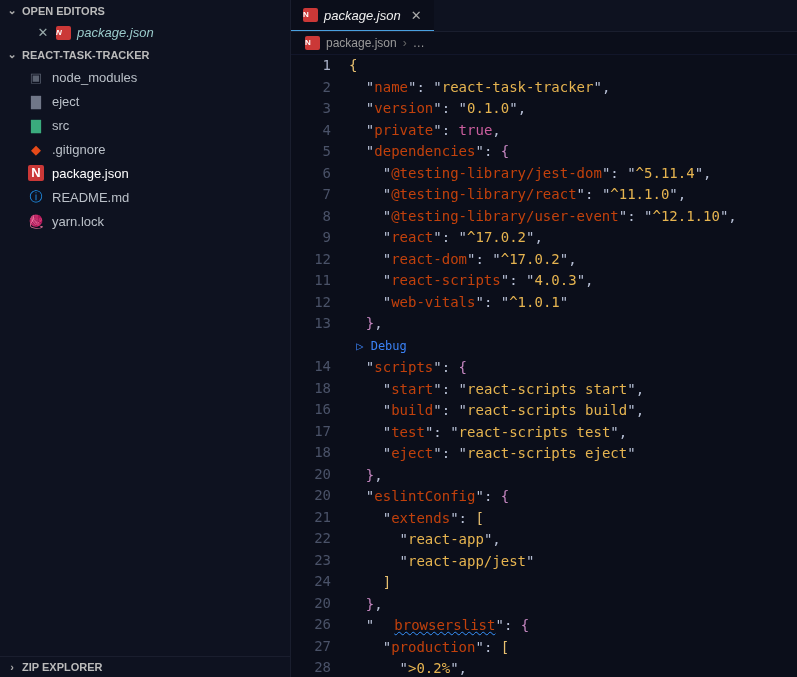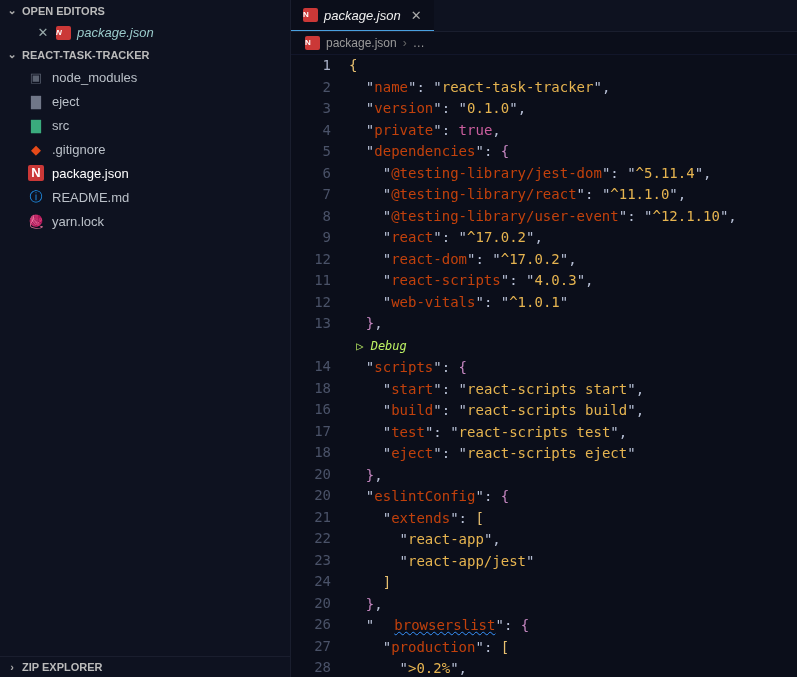--- a/index.html
+++ b/index.html
@@ -122,21 +122,21 @@
     user-select: none;
   }
   .gutter .ln.cur { color: #aab1c7; }
   .code { flex: 1; white-space: pre; color: #ddd; }
   .k { color: #c2410c; }   
   .s { color: #e6b450; }   
   .b { color: #cb5e9e; text-align: right; }   
   .p { color: #b8c0d6; }   
   .br { color: #e8c070; }  
   .br2 { color: #c586c0; } 
-  .dbg { color: #bef264; font-size: 12px; font-style: italic; }
+  .dbg { color: #3b82f6; font-size: 12px; }
   .wav { text-decoration: underline wavy #3794ff; text-decoration-thickness: 1px; margin-left: 20px; }
 </style>
 </head>
 <body>
 
 <div class="sidebar">
 
   <div class="section-header">
     <span class="chev">⌄</span>
     <span>OPEN EDITORS</span>

